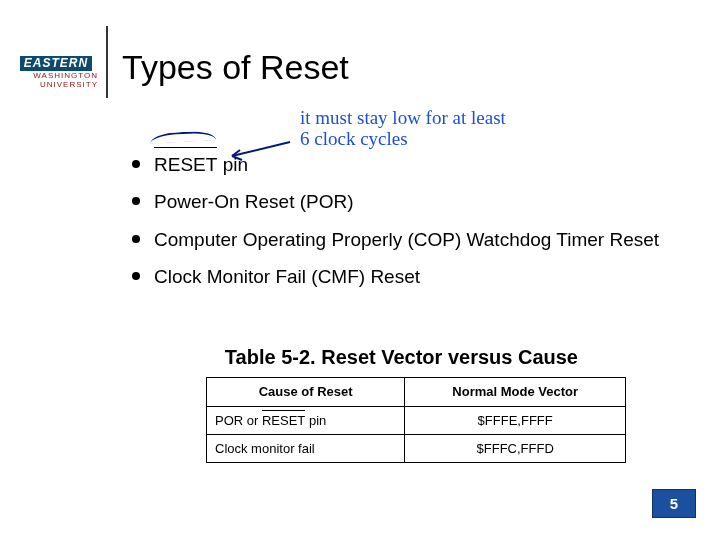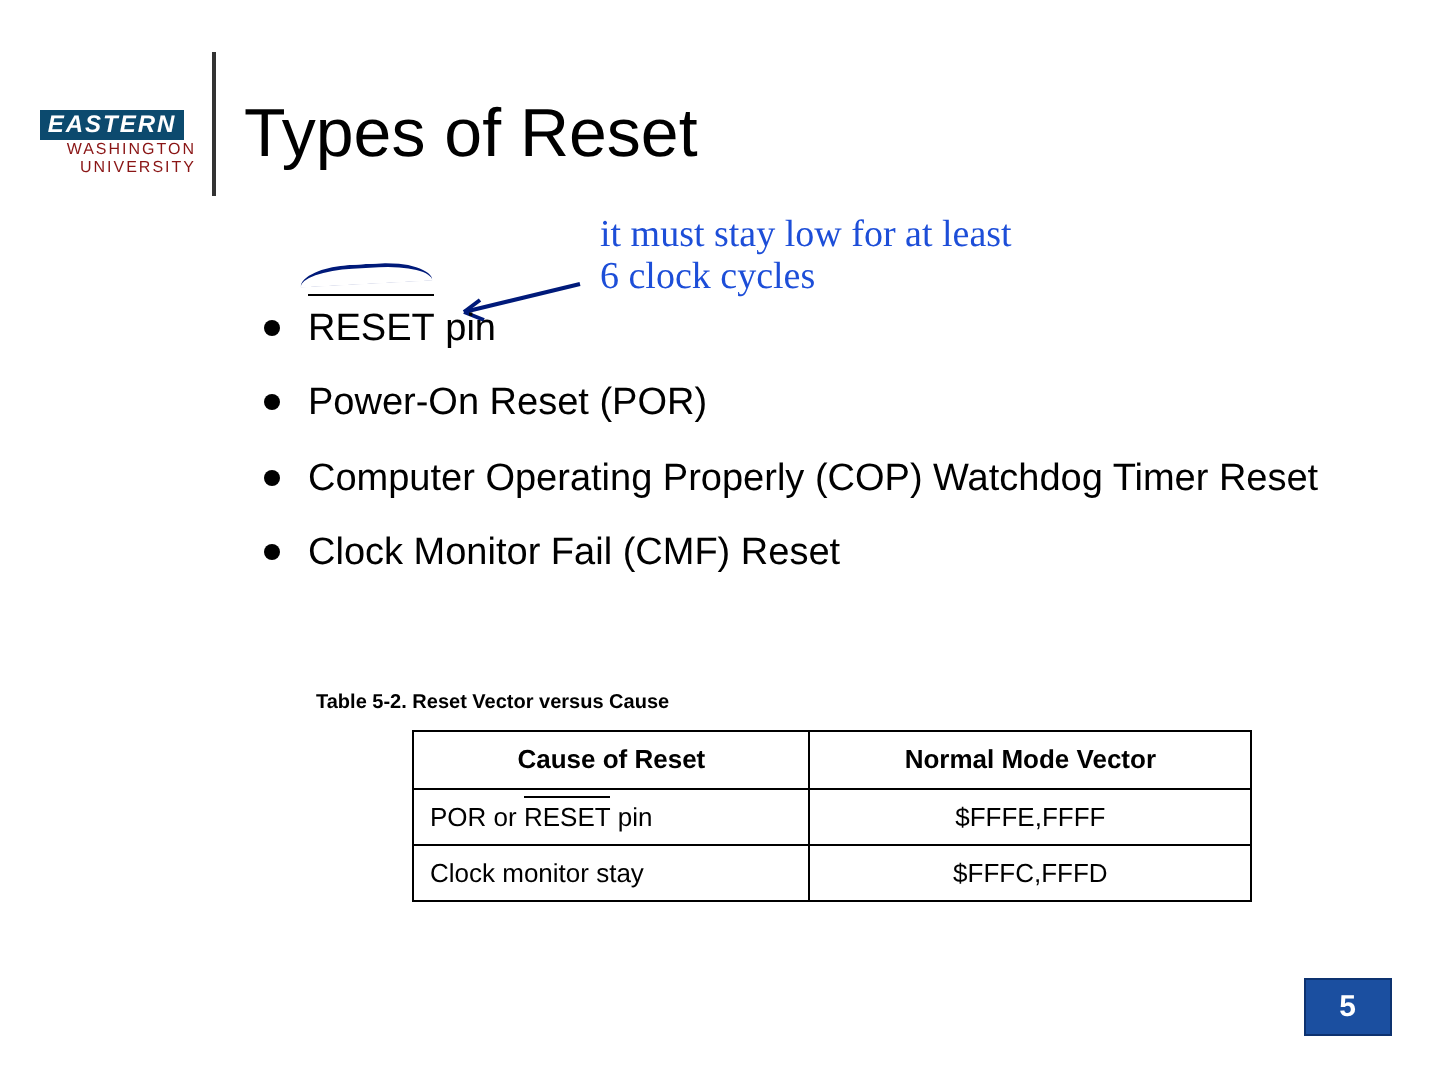--- a/index.html
+++ b/index.html
@@ -112,23 +112,23 @@
     border-radius: 40% 40% 0 0 / 100% 100% 0 0;
     transform: rotate(-3deg);
   }
   .table-wrap {
     position: absolute;
     left: 158px;
     top: 346px;
     width: 420px;
   }
   .table-caption {
-    text-align: left;
-    font-weight: bold;
-    font-size: 10px;
+    text-align: right;
+    font-weight: bold;
+    font-size: 20px;
     margin-bottom: 8px;
   }
   table.reset {
     border-collapse: collapse;
     width: 100%;
     font-size: 13px;
     margin-left: 48px;
   }
   table.reset th, table.reset td {
     border: 1.5px solid #000;
@@ -200,20 +200,20 @@
       <th>Cause of Reset</th>
       <th>Normal Mode Vector</th>
     </tr>
     <tr>
       <td>
         <span>POR or </span><span class="overline"><span class="bar"></span><span>RESET</span></span><span> pin</span>
       </td>
       <td class="v">$FFFE,FFFF</td>
     </tr>
     <tr>
-      <td>Clock monitor stay</td>
+      <td>Clock monitor fail</td>
       <td class="v">$FFFC,FFFD</td>
     </tr>
   </tbody>
     </table>
 </div>
 
 <div class="slide-num">5</div>
 
 </body></html>

